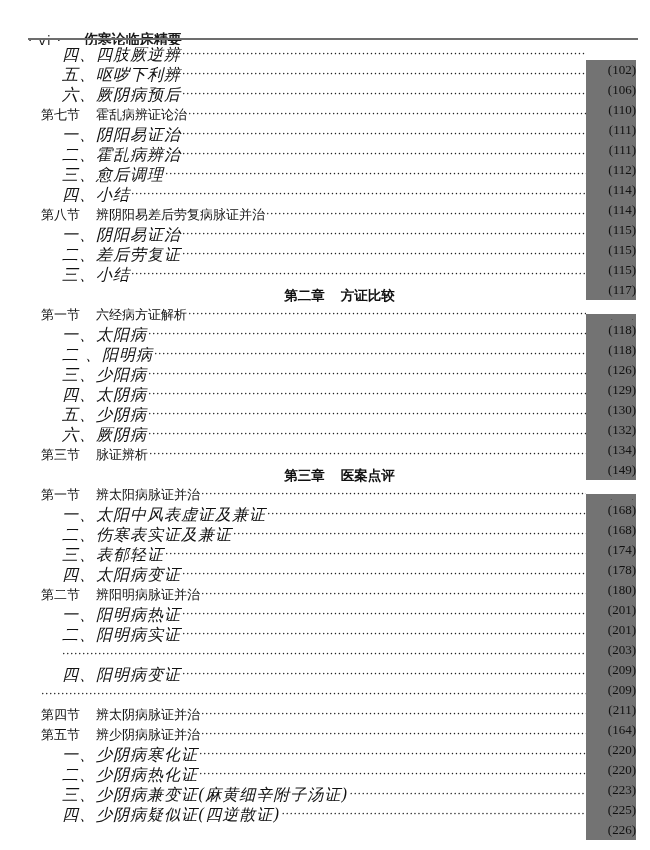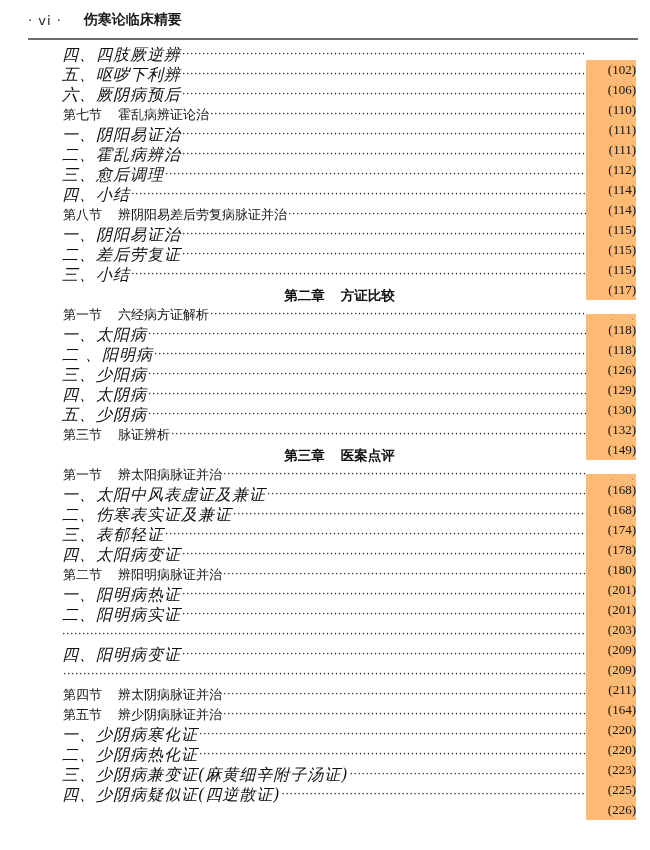--- a/index.html
+++ b/index.html
@@ -11,21 +11,21 @@
       width: 650px;
       height: 850px;
       overflow: hidden;
       position: relative;
       font-family: "DejaVu Serif", "Liberation Serif", serif;
       color: #111111;
     }
     .page-header {
       position: absolute;
       left: 28px;
-      top: 8px;
+      top: 28px;
       width: 600px;
       height: 24px;
       display: flex;
       align-items: center;
       font-family: "DejaVu Sans", "Liberation Sans", sans-serif;
       font-size: 14px;
       color: #1a1a1a;
     }
     .page-number {
       letter-spacing: 1px;
@@ -78,32 +78,32 @@
     }
     .toc-row .page {
       white-space: nowrap;
       padding-left: 6px;
       width: 44px;
       text-align: right;
       font-family: "Liberation Serif", "DejaVu Serif", serif;
       font-size: 13px;
       position: absolute;
       right: 14px;
-      background: #fdba74;
+      background: #737373;
       margin-top: 29px;
     }
     .toc-row .leader-wrap {
       flex: 1;
       display: flex;
       margin-right: 64px;
       overflow: hidden;
     }
     .lvl-chapter { padding-left: 30px; flex-direction: column; }
     .lvl-chapter .label { font-weight: bold; font-family: "DejaVu Sans", "Liberation Sans", sans-serif; font-size: 13.5px; }
-    .lvl-section { padding-left: 63px; justify-content: center; }
+    .lvl-section { padding-left: 41px; justify-content: center; }
     .lvl-section .label { font-family: "DejaVu Sans", "Liberation Sans", sans-serif; font-size: 13px; }
     .lvl-item { padding-left: 62px; }
     .lvl-item .label { font-family: "DejaVu Serif", "Liberation Serif", serif; font-size: 16px; letter-spacing: 1px; font-style: italic; }
     .gap { display: inline-block; width: 16px; }
   </style>
 </head>
 <body>
 
 <div class="page-header">
   <span class="page-number">· vi ·</span>
@@ -238,20 +238,27 @@
       </span>
       <span class="page">(130)</span>
     </div>
     <div class="toc-row lvl-item">
       <span class="label"><span>五、</span><span>少阴病</span></span>
       <span class="leader-wrap">
         <span class="leader"></span>
       </span>
       <span class="page">(132)</span>
     </div>
+    <div class="toc-row lvl-item">
+      <span class="label"><span>六、</span><span>厥阴病</span></span>
+      <span class="leader-wrap">
+        <span class="leader"></span>
+      </span>
+      <span class="page">(134)</span>
+    </div>
     <div class="toc-row lvl-section">
       <span class="label"><span>第三节</span><span class="gap"></span><span>脉证辨析</span></span>
       <span class="leader-wrap">
         <span class="leader"></span>
       </span>
       <span class="page">(149)</span>
     </div>
     <div class="toc-row lvl-chapter">
       <span class="label"><span>第三章</span><span class="gap"></span><span>医案点评</span></span>
       <span class="leader-wrap">

